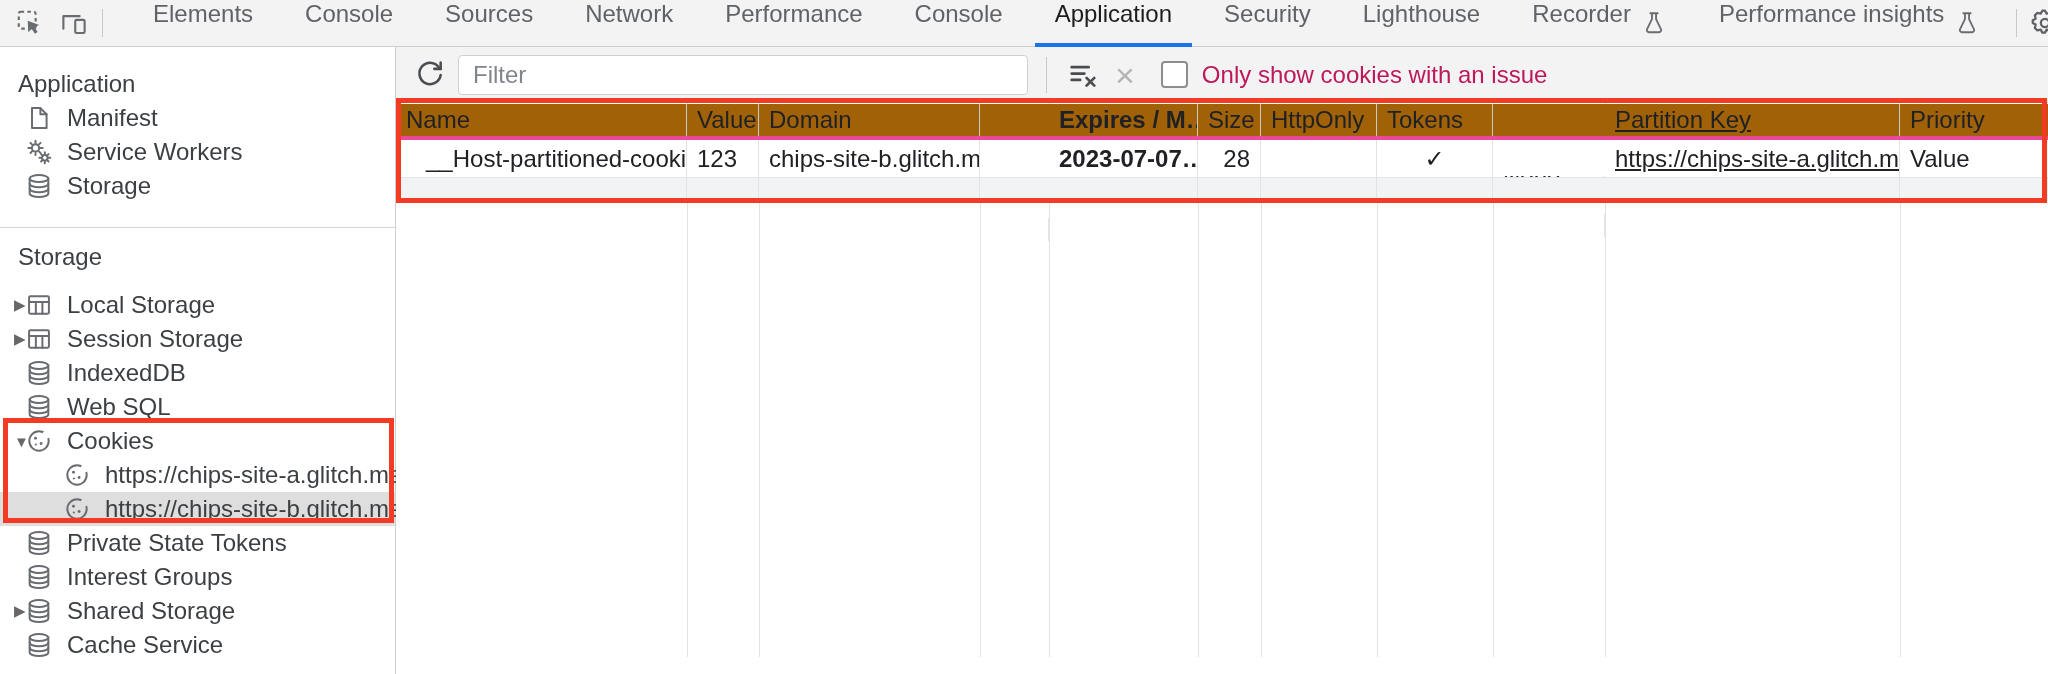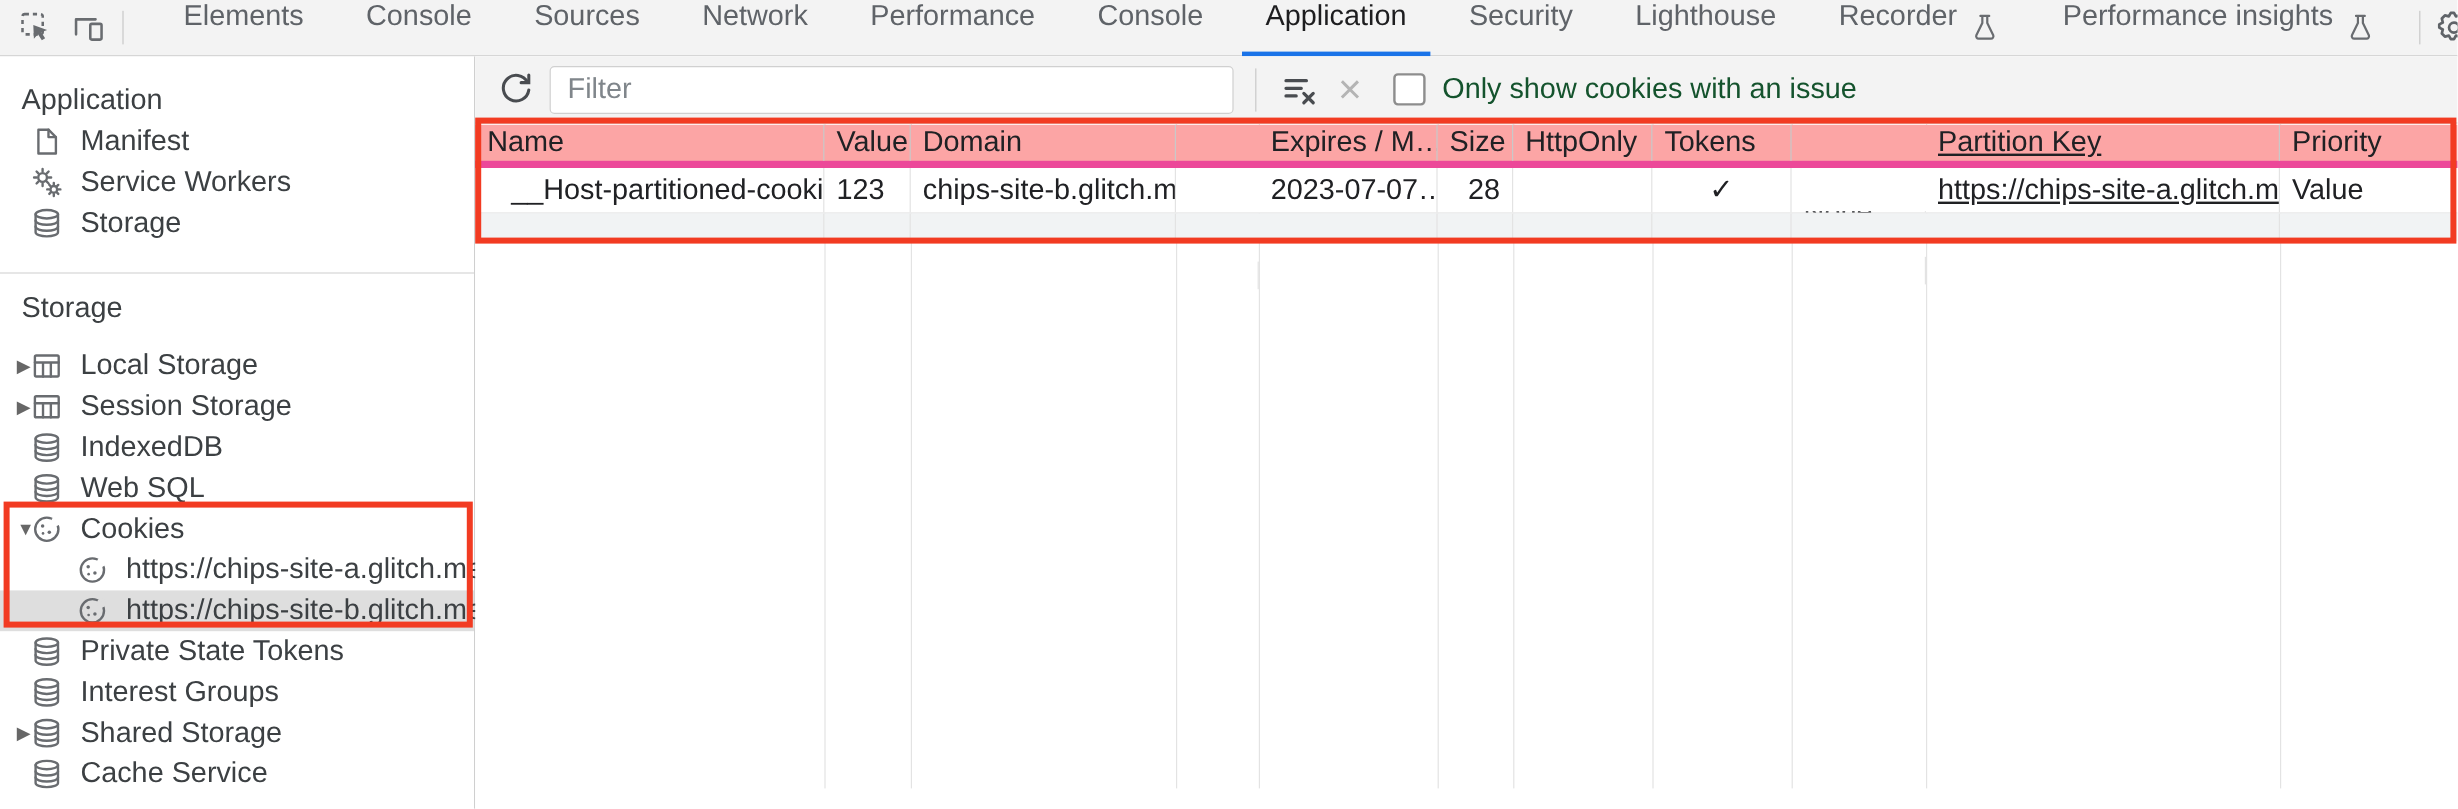--- a/index.html
+++ b/index.html
@@ -51,35 +51,35 @@
   .refresh { width:40px; height:40px; margin-left:14px; display:flex; align-items:center; justify-content:center; }
   .filter-input { margin-left:8px; width:570px; height:40px; border:1px solid #d0d0d0;
                   border-radius:4px; background:#fff; font-size:24px; padding:0 14px;
                   color:#202124; font-family:"Liberation Sans", sans-serif; outline:none; }
   .filter-input::placeholder { color:#80868b; }
   .tb-div { width:1px; height:36px; background:#c9c9c9; margin:0 14px 0 18px; }
   .tb-ic { width:44px; height:44px; display:flex; align-items:center; justify-content:center; }
   .x-disabled { font-size:34px; color:#b4b4b4; line-height:1; padding:0 10px; }
   .chk { width:27px; height:27px; border:2px solid #8d8d8d; border-radius:4px; background:#fff;
          margin:0 14px 0 16px; flex:none; }
-  .chk-label { font-size:24px; color:#14532d; white-space:nowrap; }
+  .chk-label { font-size:24px; color:#be185d; white-space:nowrap; }
 
   
   .grid-lines { position:absolute; top:56px; height:554px; width:1px; background:#e3e3e3; z-index:1; }
   .tbl { position:absolute; left:0; top:57px; width:1652px; z-index:2; }
   .trow { display:flex; width:1652px; }
-  .trow.head { height:36px; background:#fca5a5; border-bottom:6px solid #ec4899; }
+  .trow.head { height:36px; background:#a16207; border-bottom:4px solid #ec4899; }
   .trow.data { height:38px; background:#fff; border-bottom:1px solid #e3e3e3; }
   .trow.stripe { height:23px; background:#f1f3f4; }
   .tcell { flex:none; display:flex; align-items:center; padding:0 10px; font-size:24px;
            color:#202124; overflow:hidden; white-space:nowrap; }
   .head .tcell { border-right:1px solid #c9c9c9; color:#202124; }
   .data .tcell { border-right:1px solid #e3e3e3; }
   .stripe .tcell { border-right:1px solid #e3e3e3; height:100%; }
-  .c0{width:291px;} .c1{width:72px;} .c2{width:221px;} .c3{width:69px;margin-top:40px;} .c4{width:149px;}
+  .c0{width:291px;} .c1{width:72px;} .c2{width:221px;} .c3{width:69px;margin-top:40px;} .c4{width:149px;font-weight:bold;}
   .c5{width:63px;} .c6{width:116px;} .c7{width:116px;} .c8{width:112px;margin-top:36px;} .c9{width:295px;text-decoration:underline;}
   .c10{width:148px; border-right:none !important;}
   .data .c0 { padding-left:30px; }
   .c5.num { justify-content:flex-end; }
   .c7.ctr { justify-content:center; }
   .red-table { left:0px; top:51px; width:1651px; height:105px; }
 
   svg.ln { stroke:#696c70; stroke-width:1.7; fill:none; stroke-linecap:round; stroke-linejoin:round; }
   svg.lnb { stroke:#494c50; stroke-width:1.9; fill:none; stroke-linecap:round; }
 </style>

